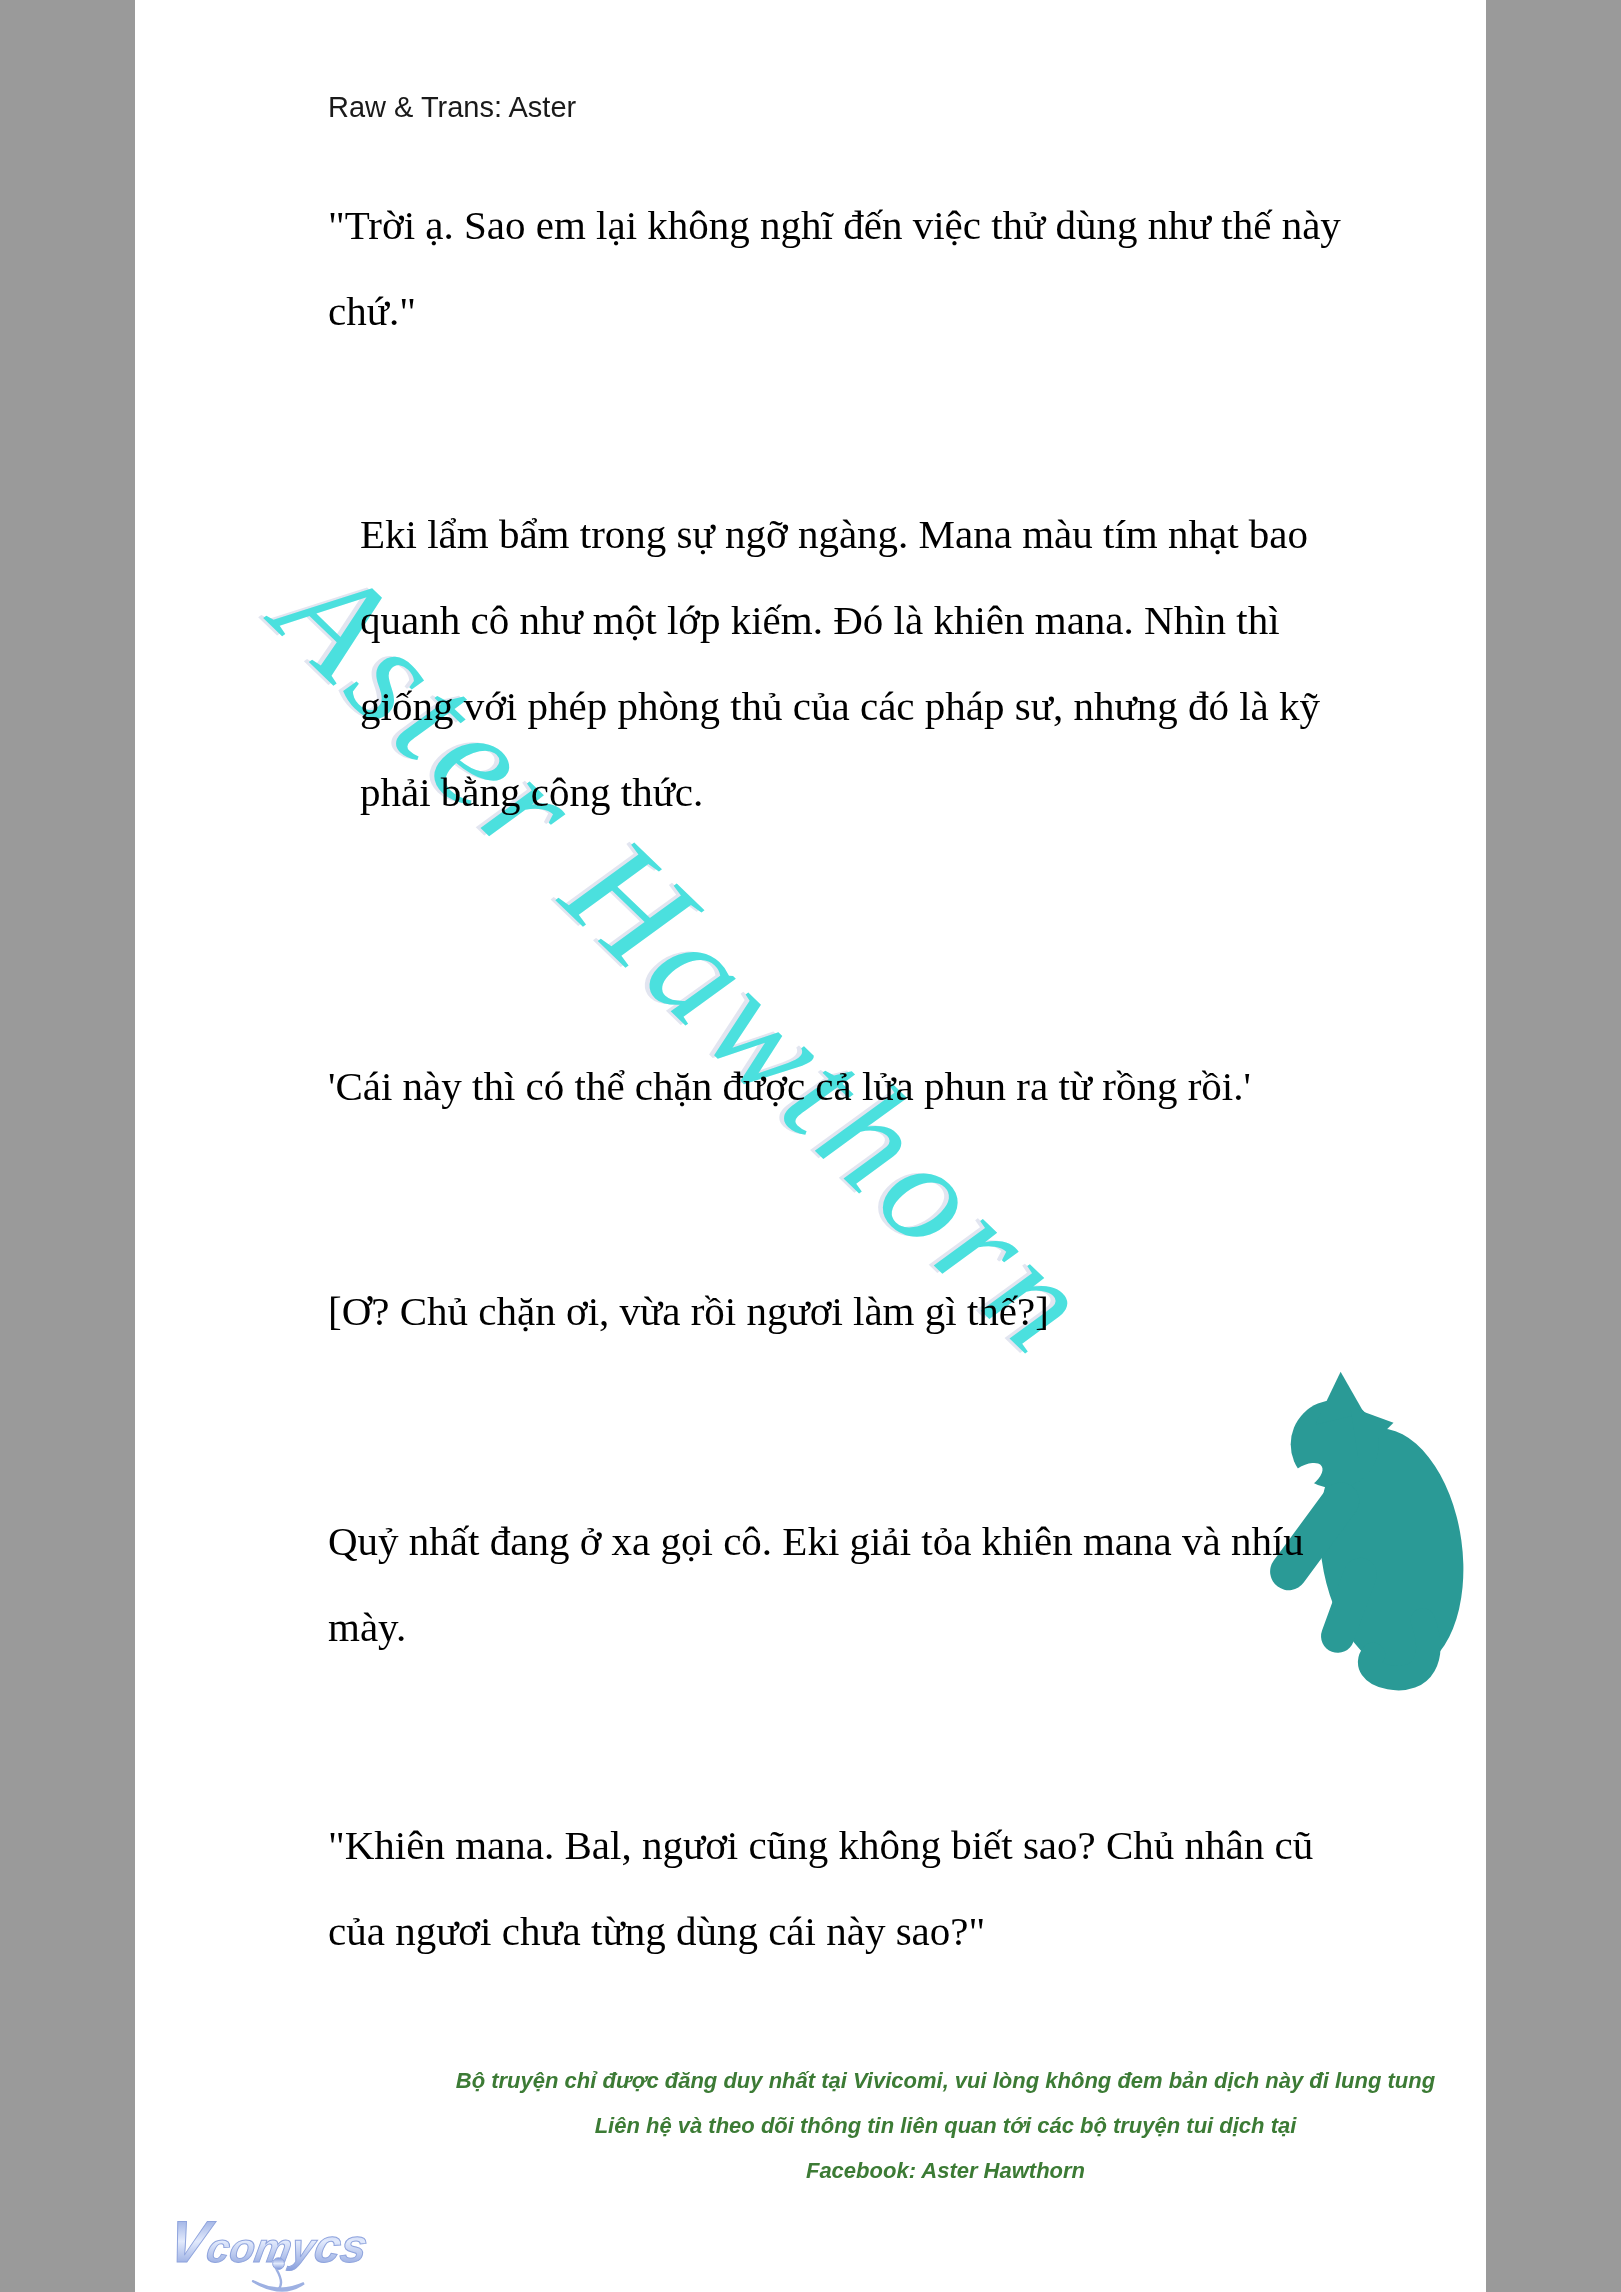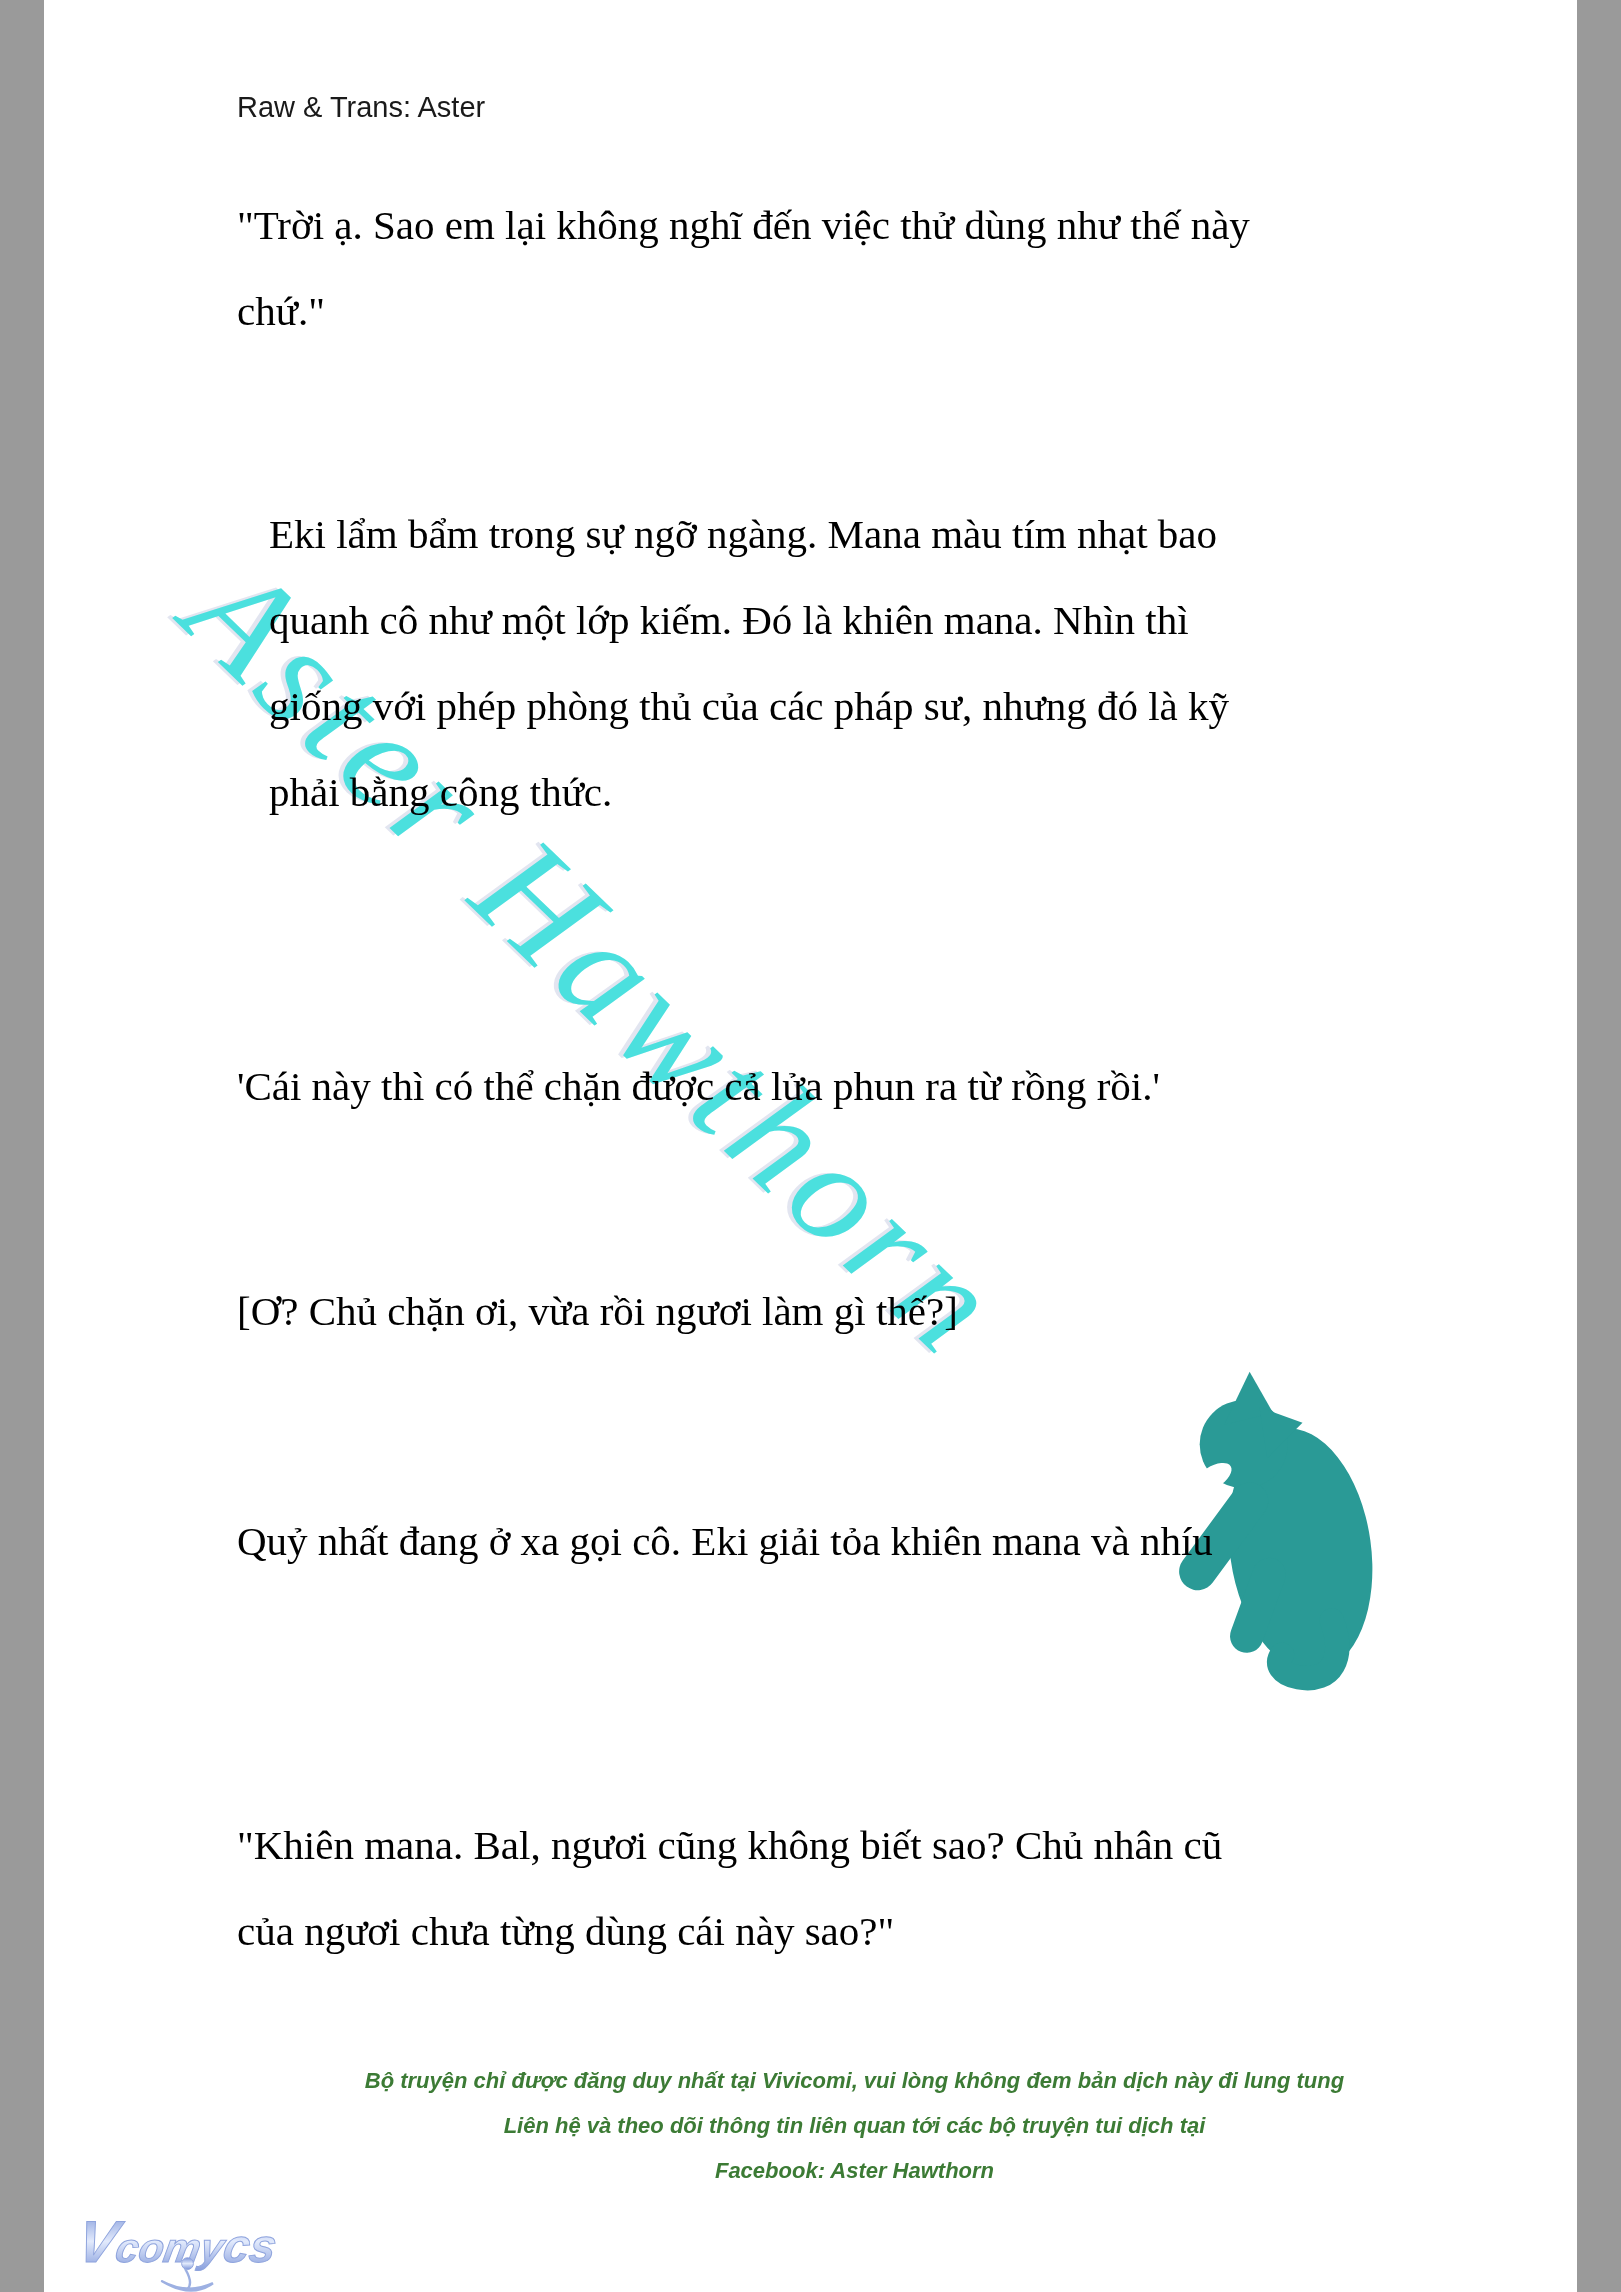--- a/index.html
+++ b/index.html
@@ -1,18 +1,18 @@
 <!DOCTYPE html>
 <html style="--page-bg: #ffffff; --body-text: #000000; --header-text: #1a1a1a; --watermark-cyan: #4be0de; --cat-teal: #2a9a96; --footer-green: #3c7b35; --logo-blue-dark: #7c95d9; --logo-blue-light: #e2eafc;"><head>
 <meta charset="utf-8">
 <style>
   html,body{margin:0;padding:0;background:#9a9a9a;}
   .page{
     position:relative;
-    width:1533px;height:2293px;
+    width:1351px;height:2293px;
     margin:0 auto;
     background:var(--page-bg,#ffffff);
     overflow:hidden;
     font-family:"Liberation Serif", serif;
   }
   .credit{
     position:absolute;left:193px;top:90px;
     font-family:"Liberation Sans", sans-serif;
     font-size:29px;line-height:35px;
     color:var(--header-text,#1a1a1a);
@@ -97,20 +97,21 @@
       <div class="line">phải bằng công thức.</div>
     </div>
   <div class="para p3">
       <div class="line">'Cái này thì có thể chặn được cả lửa phun ra từ rồng rồi.'</div>
     </div>
   <div class="para p4">
       <div class="line">[Ơ? Chủ chặn ơi, vừa rồi ngươi làm gì thế?]</div>
     </div>
   <div class="para p5">
       <div class="line">Quỷ nhất đang ở xa gọi cô. Eki giải tỏa khiên mana và nhíu</div>
+      <div class="line">mày.</div>
     </div>
   <div class="para p6">
       <div class="line">"Khiên mana. Bal, ngươi cũng không biết sao? Chủ nhân cũ</div>
       <div class="line">của ngươi chưa từng dùng cái này sao?"</div>
     </div>
 
   <div class="footer">
     <div>Bộ truyện chỉ được đăng duy nhất tại Vivicomi, vui lòng không đem bản dịch này đi lung tung</div>
     <div>Liên hệ và theo dõi thông tin liên quan tới các bộ truyện tui dịch tại</div>
     <div>Facebook: Aster Hawthorn</div>

